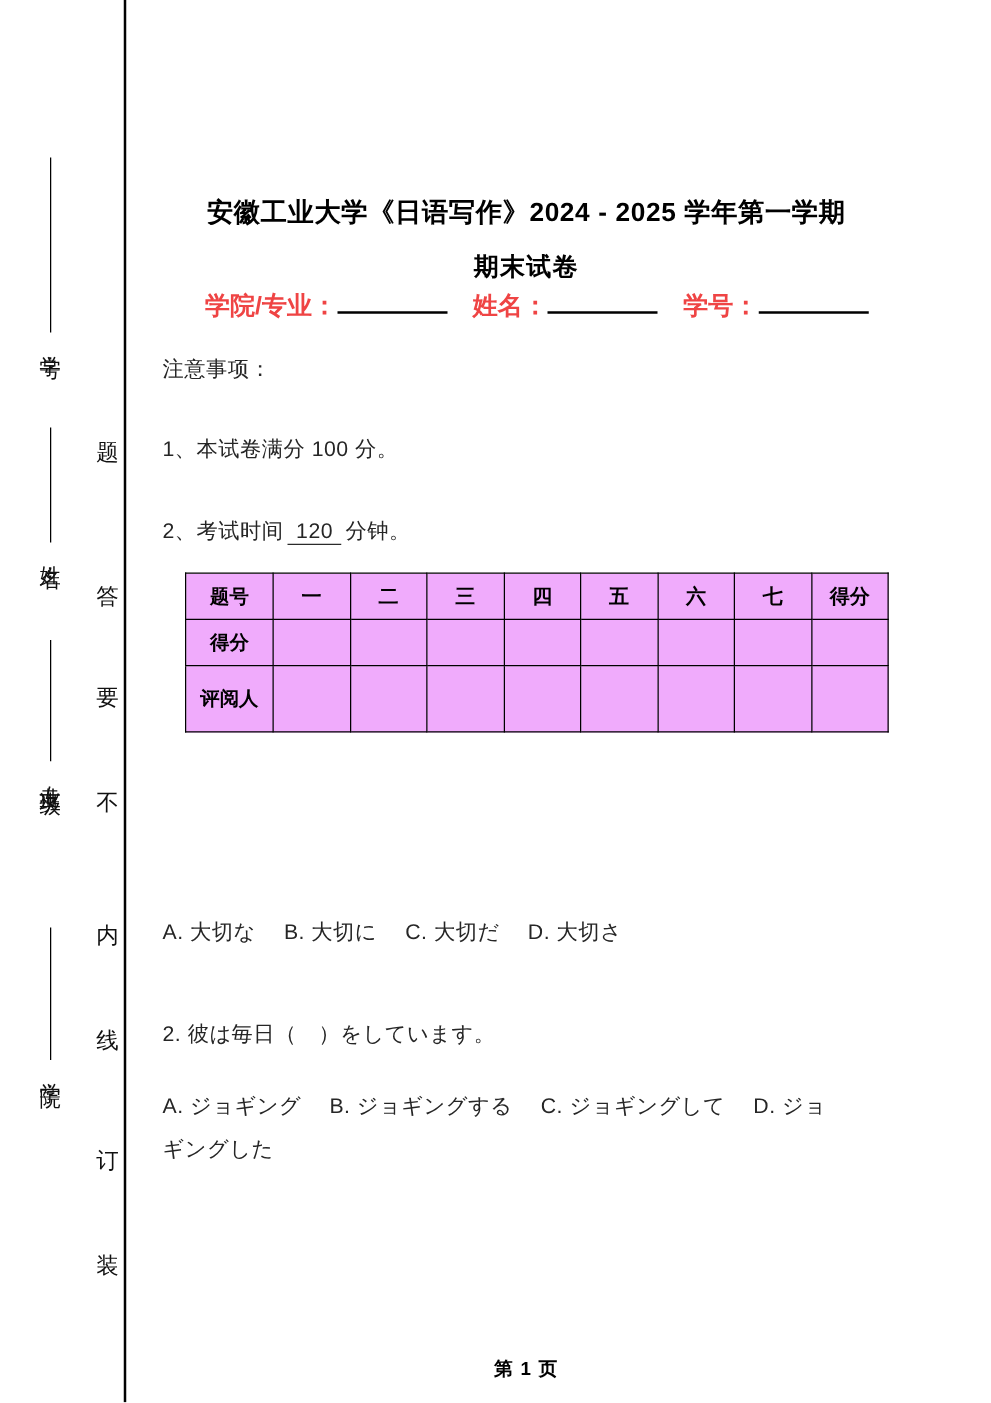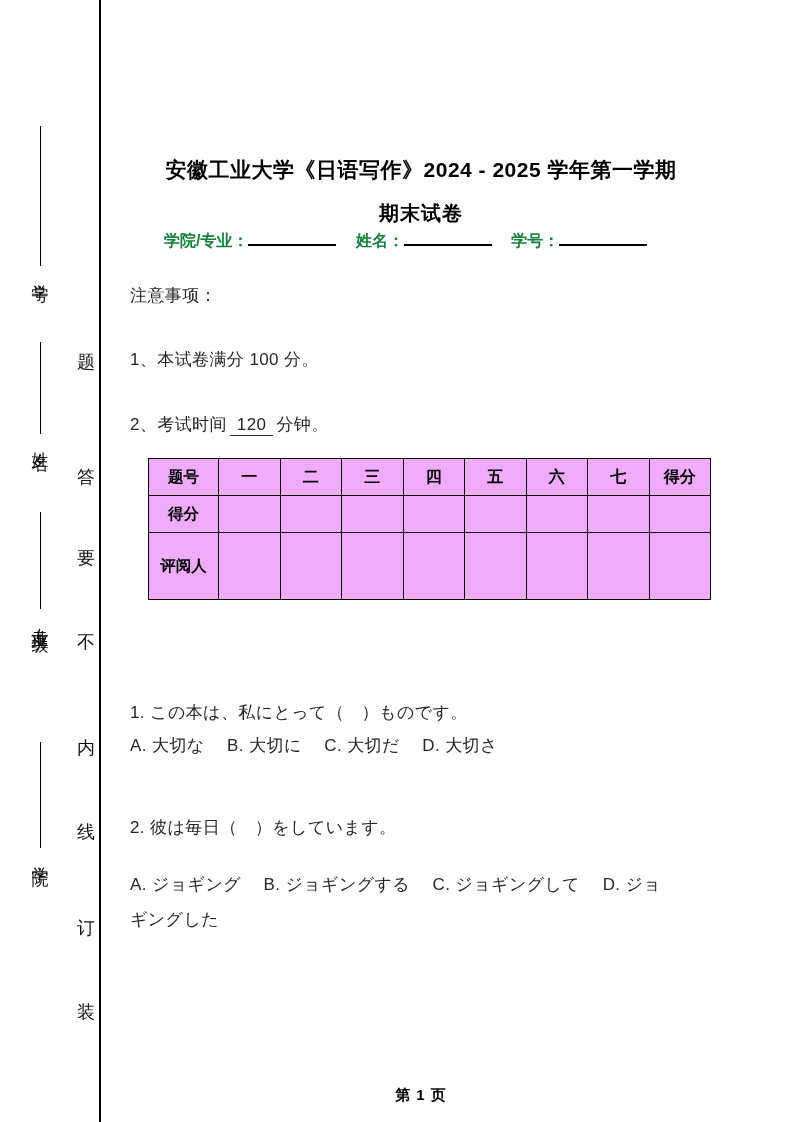--- a/index.html
+++ b/index.html
@@ -20,32 +20,32 @@
   .bc { position:absolute; left:72px; width:28px; text-align:center; font-size:18px; color:#111; }
   .bc0{top:350px}.bc1{top:465px}.bc2{top:546px}.bc3{top:630px}
   .bc4{top:736px}.bc5{top:820px}.bc6{top:916px}.bc7{top:1000px}
 
   
   .content { position:absolute; left:130px; top:0; width:582px; height:100%; }
   .title { position:absolute; left:0; width:100%; text-align:center; font-weight:bold; color:#000; white-space:nowrap;margin-top:28px; }
   .t1 { top:128px; font-size:21px; letter-spacing:0.5px; }
   .t2 { top:172px; font-size:20px; letter-spacing:1px; }
 
-  .info { position:absolute; top:231px; left:34px; font-size:16px; font-weight:bold; color:#15803d; white-space:nowrap; }
+  .info { position:absolute; top:231px; left:34px; font-size:20px; font-weight:bold; color:#ef4444; white-space:nowrap; }
   .info .blank { display:inline-block; width:88px; border-bottom:2px solid #000; height:0.9em; margin-right:15px; }
 
   .cline { position:absolute; left:0; font-size:17px; color:#262626; letter-spacing:0.4px; white-space:nowrap; }
   .nhead{top:284px} .n1{top:348px} .n2{top:413px}
   .u120 { display:inline-block; border-bottom:1.6px solid #2b2b2b; padding:0 7px; margin:0 3px; }
 
   .score-table { position:absolute; top:458px; left:18px; border-collapse:collapse; color:#000; }
   .score-table td { border:1.6px solid #000; width:61.5px; height:37px; text-align:center; font-size:16px; vertical-align:middle; background:#f0abfc; }
   .score-table td.hcol { width:70px; font-weight:bold; font-size:15.5px; }
   .score-table tr.hrow td { font-weight:bold; }
-  .score-table tr.rrow td { height:67px; }
+  .score-table tr.rrow td { height:53px; }
 
   .sec1{top:614px} .sec2{top:654px}
   .q1{top:701px} .q1o{top:734px} .q2{top:816px} .q2o1{top:873px} .q2o2{top:908px} .q3{top:962px}
 
   .pfoot { position:absolute; top:1042px; left:0; width:100%; text-align:center; font-size:15px; font-weight:bold; color:#000; letter-spacing:1px;margin-top:44px; }
 </style>
 </head>
 <body>
 
 <div class="page">
@@ -127,21 +127,20 @@
           <td></td>
           <td></td>
           <td></td>
           <td></td>
           <td></td>
         </tr>
       </tbody>
     </table>
 
 
-    <p class="cline q1">1. この本は、私にとって（　）ものです。</p>
     <p class="cline q1o">A. 大切な　 B. 大切に　 C. 大切だ　 D. 大切さ</p>
     <p class="cline q2">2. 彼は毎日（　）をしています。</p>
     <p class="cline q2o1">A. ジョギング　 B. ジョギングする　 C. ジョギングして　 D. ジョ</p>
     <p class="cline q2o2">ギングした</p>
 
     <div class="pfoot">第 1 页</div>
   </div>
 
 </div>
 

